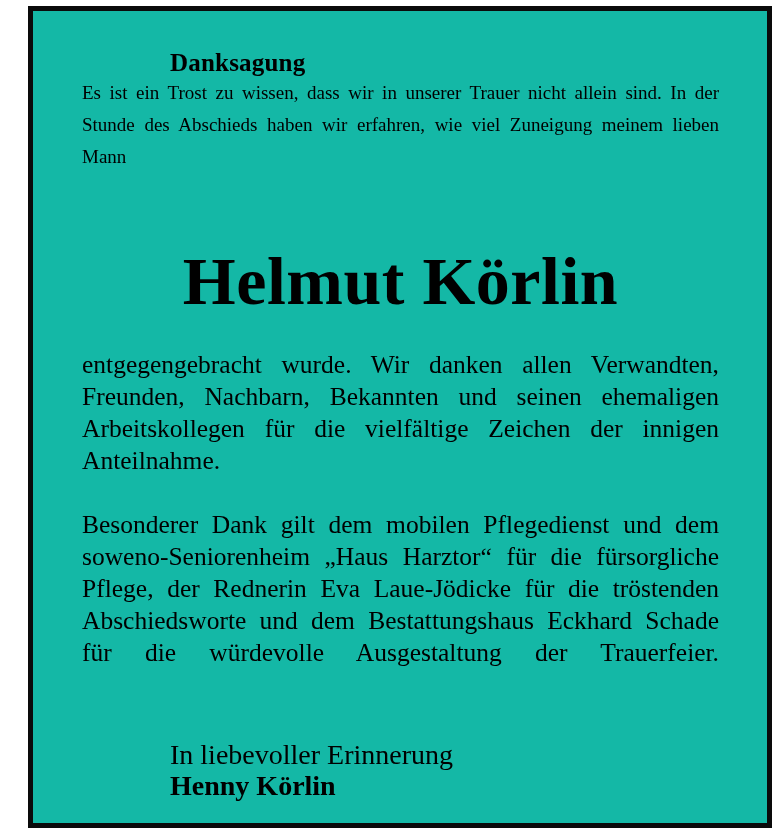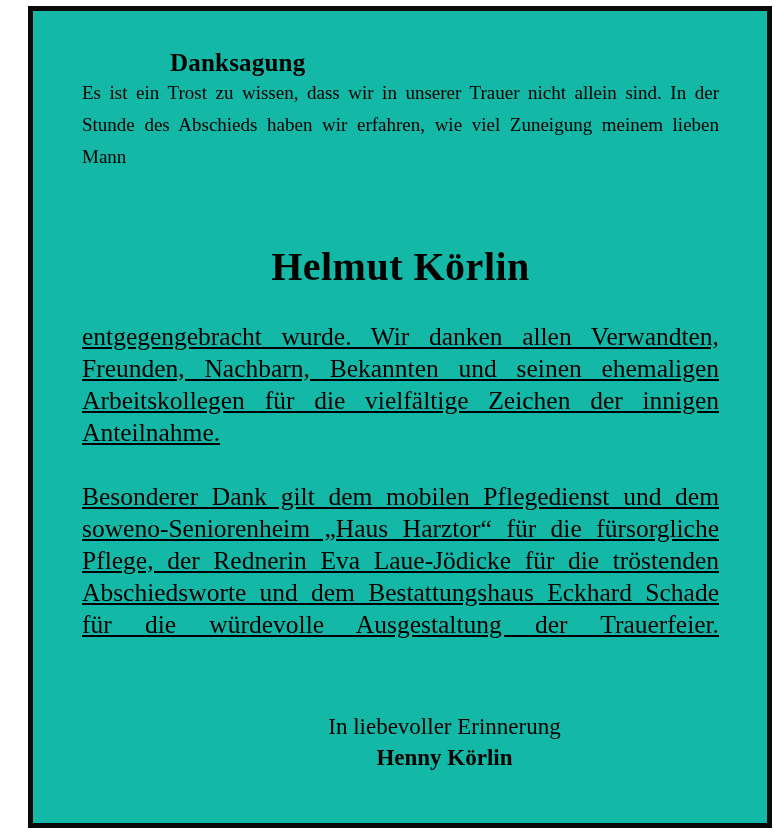--- a/index.html
+++ b/index.html
@@ -50,21 +50,20 @@
   }
 
   
   .para {
     margin: 0;
     font-size: 25.5px;
     line-height: 32px;
     text-align: justify;
     text-justify: inter-word;
     hyphens: none;
-    text-decoration: underline;
   }
 
   
   .para-intro {
     margin: 0;
     font-size: 19px;
     line-height: 32px;
     text-align: justify;
   }
   .para-intro > span.fill {
@@ -72,21 +71,21 @@
     width: 100%;
   }
 
   
   .name-block {
     text-align: center;
   }
   .deceased-name {
     margin: 0;
     padding-top: 42px;
-    font-size: 40px;
+    font-size: 68px;
     font-weight: 700;
     letter-spacing: 0.5px;
     line-height: 1.0;
     white-space: nowrap;
   }
   .dates {
     margin: 0;
     padding-top: 16px;
     font-size: 27px;
     line-height: 1.2;
@@ -108,23 +107,22 @@
   .thanks-2 {
     margin: 0;
     padding-top: 0px;
   }
 
   
   .signature {
     margin: 0;
     padding-top: 38px;
     padding-left: 88px;
-    font-size: 23px;
+    font-size: 28px;
     line-height: 31px;
-    text-align: center;
   }
   .signature .line-reg {
     display: block;
     font-weight: 400;
   }
   .signature .line-bold {
     display: block;
     font-weight: 700;
   }
 </style>

